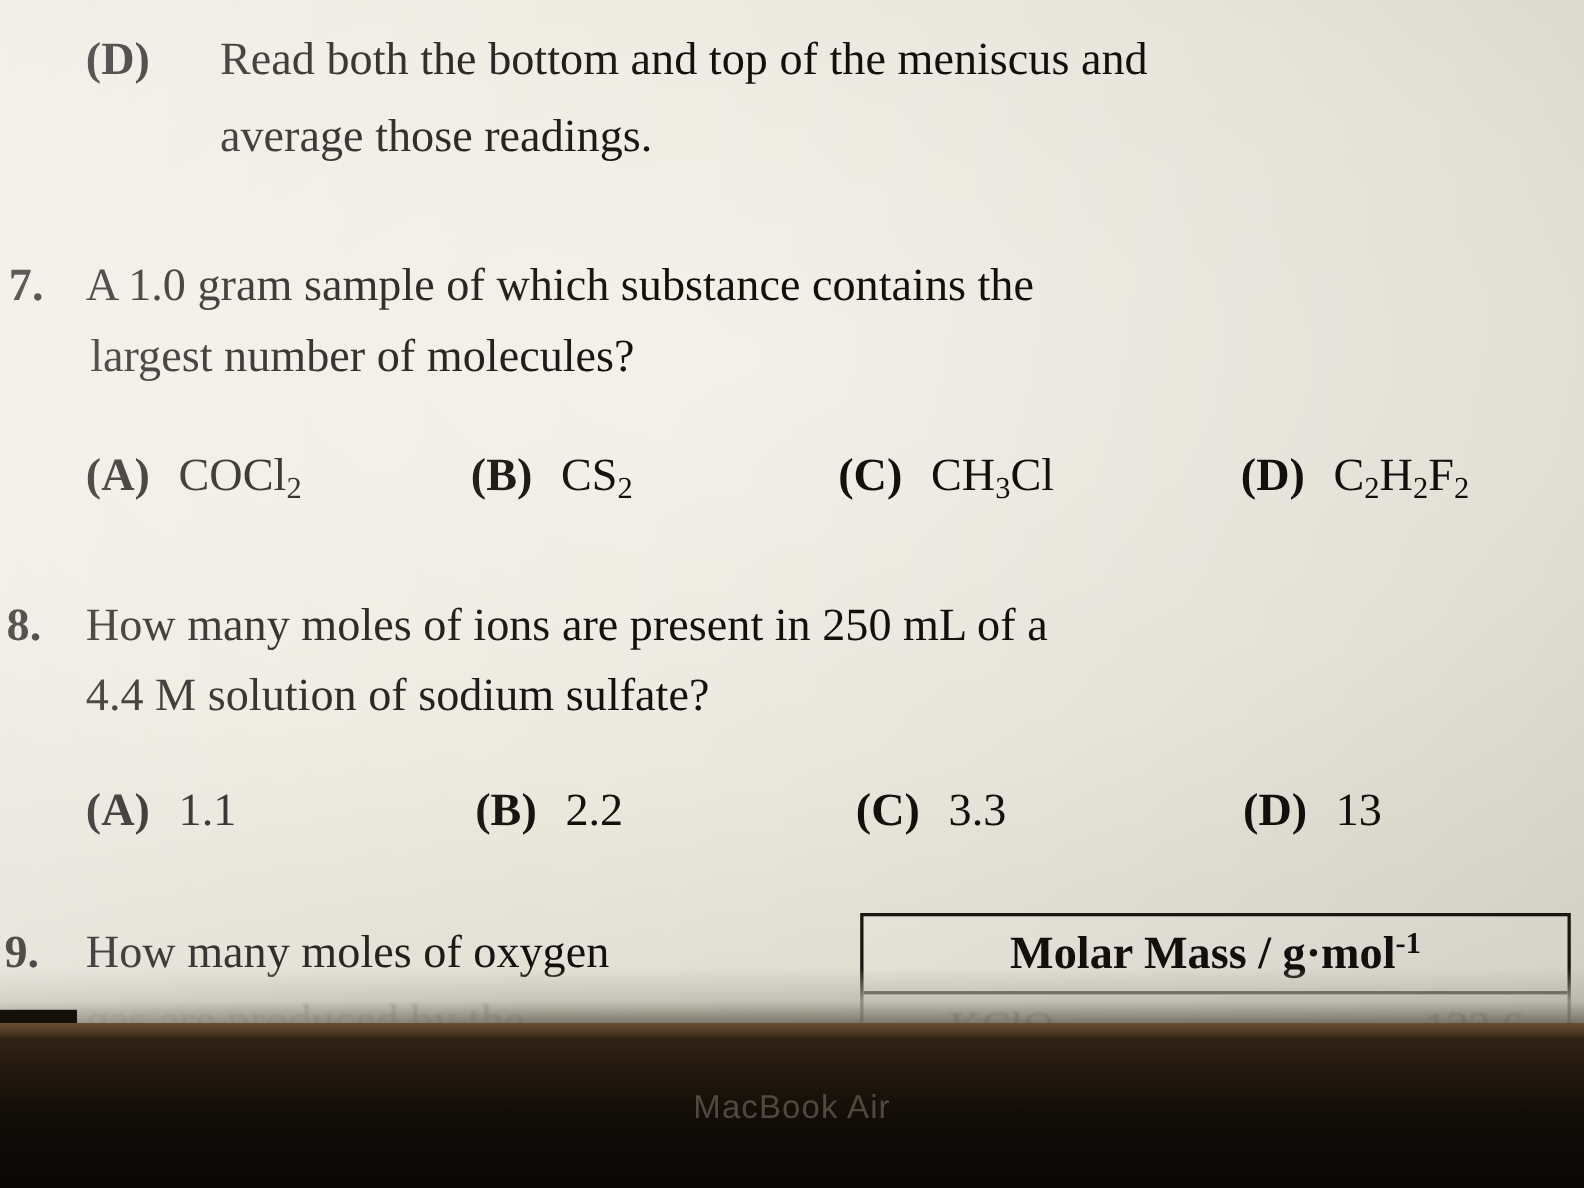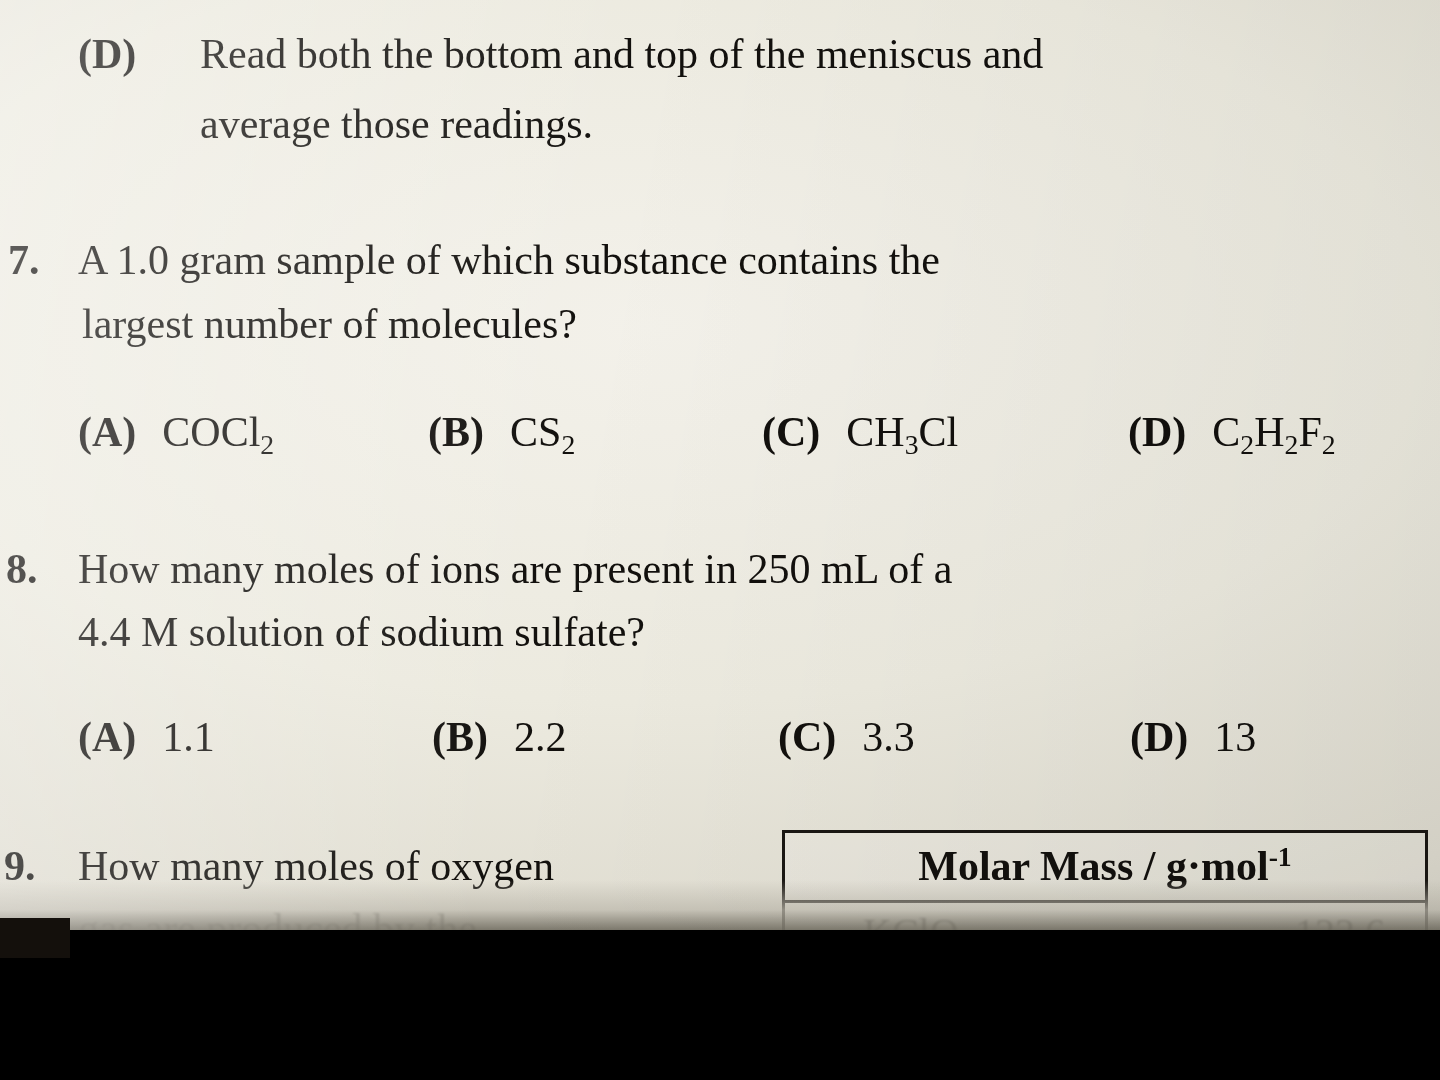--- a/index.html
+++ b/index.html
@@ -230,14 +230,18 @@
           <span>122.6</span>
         </div>
       </div>
 
       <div class="fade-bottom"></div>
     </div>
   </div>
 
   <div class="left-dark"></div>
 
+  <div class="bezel">
+    <div class="bezel-top-edge"></div>
+    <div class="macbook-label">MacBook Air</div>
+  </div>
 
 </div>
 
 </body></html>

